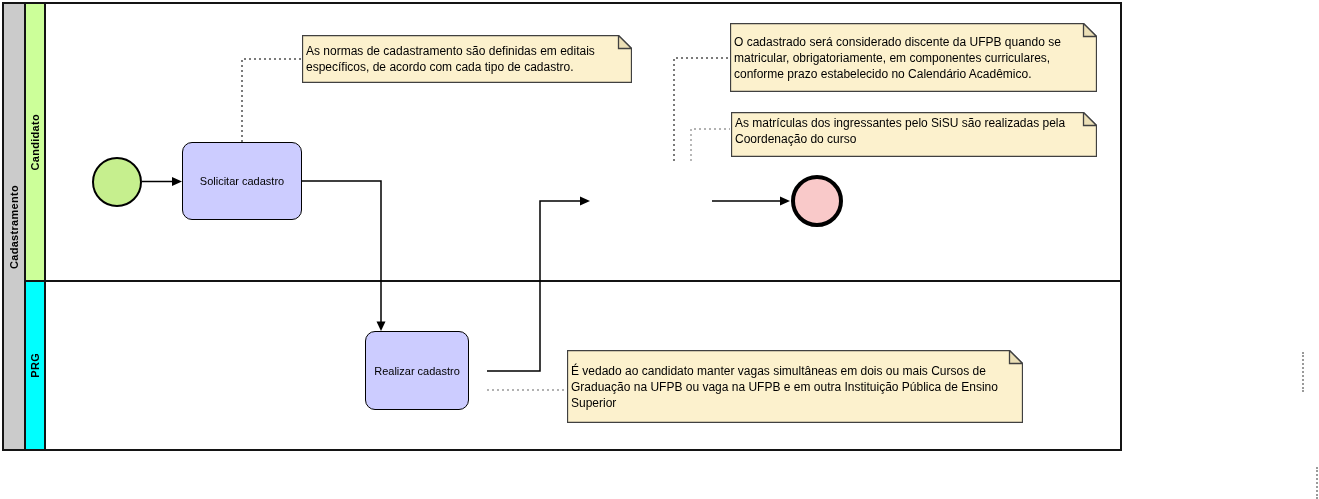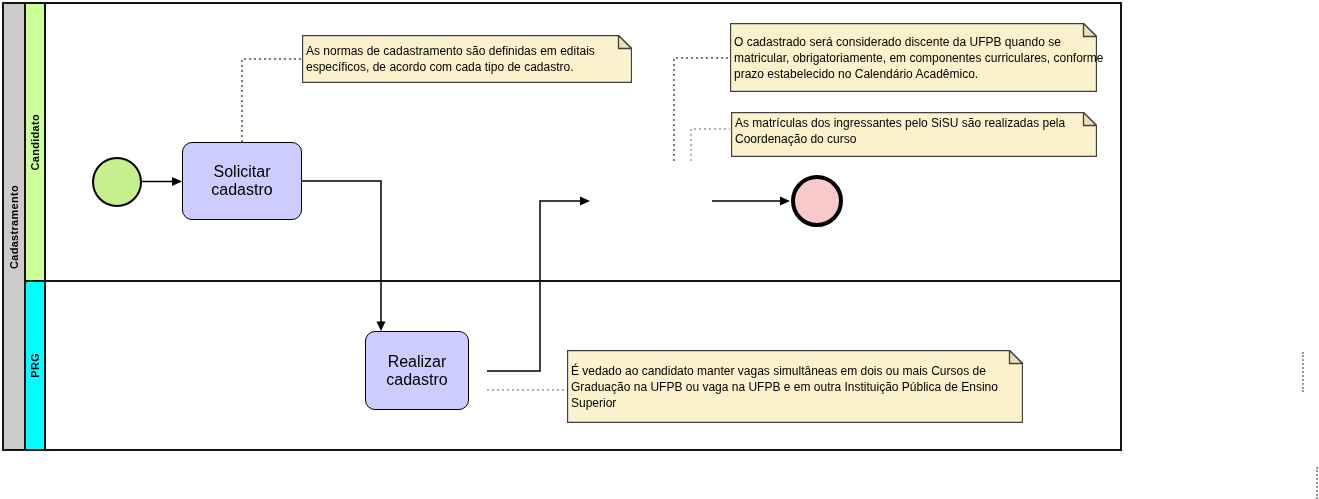--- a/index.html
+++ b/index.html
@@ -27,21 +27,21 @@
     position:absolute;left:26px;top:280px;width:1094px;height:2px;background:#141414;
   }
   .vtext{
     writing-mode:vertical-rl;transform:rotate(180deg);
     font-size:11px;font-weight:bold;white-space:nowrap;letter-spacing:0.3px;
   }
   
   .task{
     position:absolute;background:#ccccff;border:1px solid #000;border-radius:10px;
     box-sizing:border-box;display:flex;align-items:center;justify-content:center;
-    font-size:16px;text-align:center;padding:2px;
+    font-size:11px;text-align:center;padding:2px;
   }
   .task-solicitar{left:182px;top:142px;width:120px;height:78px;}
   .task-matricula{left:590px;top:160px;width:122px;height:80px;}
   .task-cadastro{left:365px;top:331px;width:104px;height:79px;}
   .event-start{
     position:absolute;left:92px;top:157px;width:46px;height:46px;
     background:#c6ef8e;border:2px solid #000;border-radius:50%;box-sizing:content-box;
   }
   .event-end{
     position:absolute;left:791px;top:175px;width:44px;height:44px;
@@ -49,21 +49,21 @@
   }
   
   .note{position:absolute;}
   .note svg{position:absolute;left:0;top:0;display:block;}
   .note-text{
     position:absolute;left:4px;right:6px;top:0;bottom:0;
     display:flex;align-items:center;
     font-size:12px;line-height:16px;
   }
   .note1{left:302px;top:35px;width:330px;height:48px;}
-  .note2{left:730px;top:23px;width:367px;height:69px;padding-left:16px;}
+  .note2{left:730px;top:23px;width:367px;height:69px;}
   .note3{left:731px;top:112px;width:366px;height:37px;border-radius:7px;}
   .note4{left:567px;top:350px;width:456px;height:73px;text-decoration:underline;}
   
   .connectors{position:absolute;left:0;top:0;pointer-events:none;}
   
   .artifact-dotted{position:absolute;width:0;border-left:2px dotted #9a9a9a;}
   .artifact-1{left:1302px;top:352px;height:40px;}
   .artifact-2{left:1316px;top:467px;height:32px;}
 </style>
 </head>

